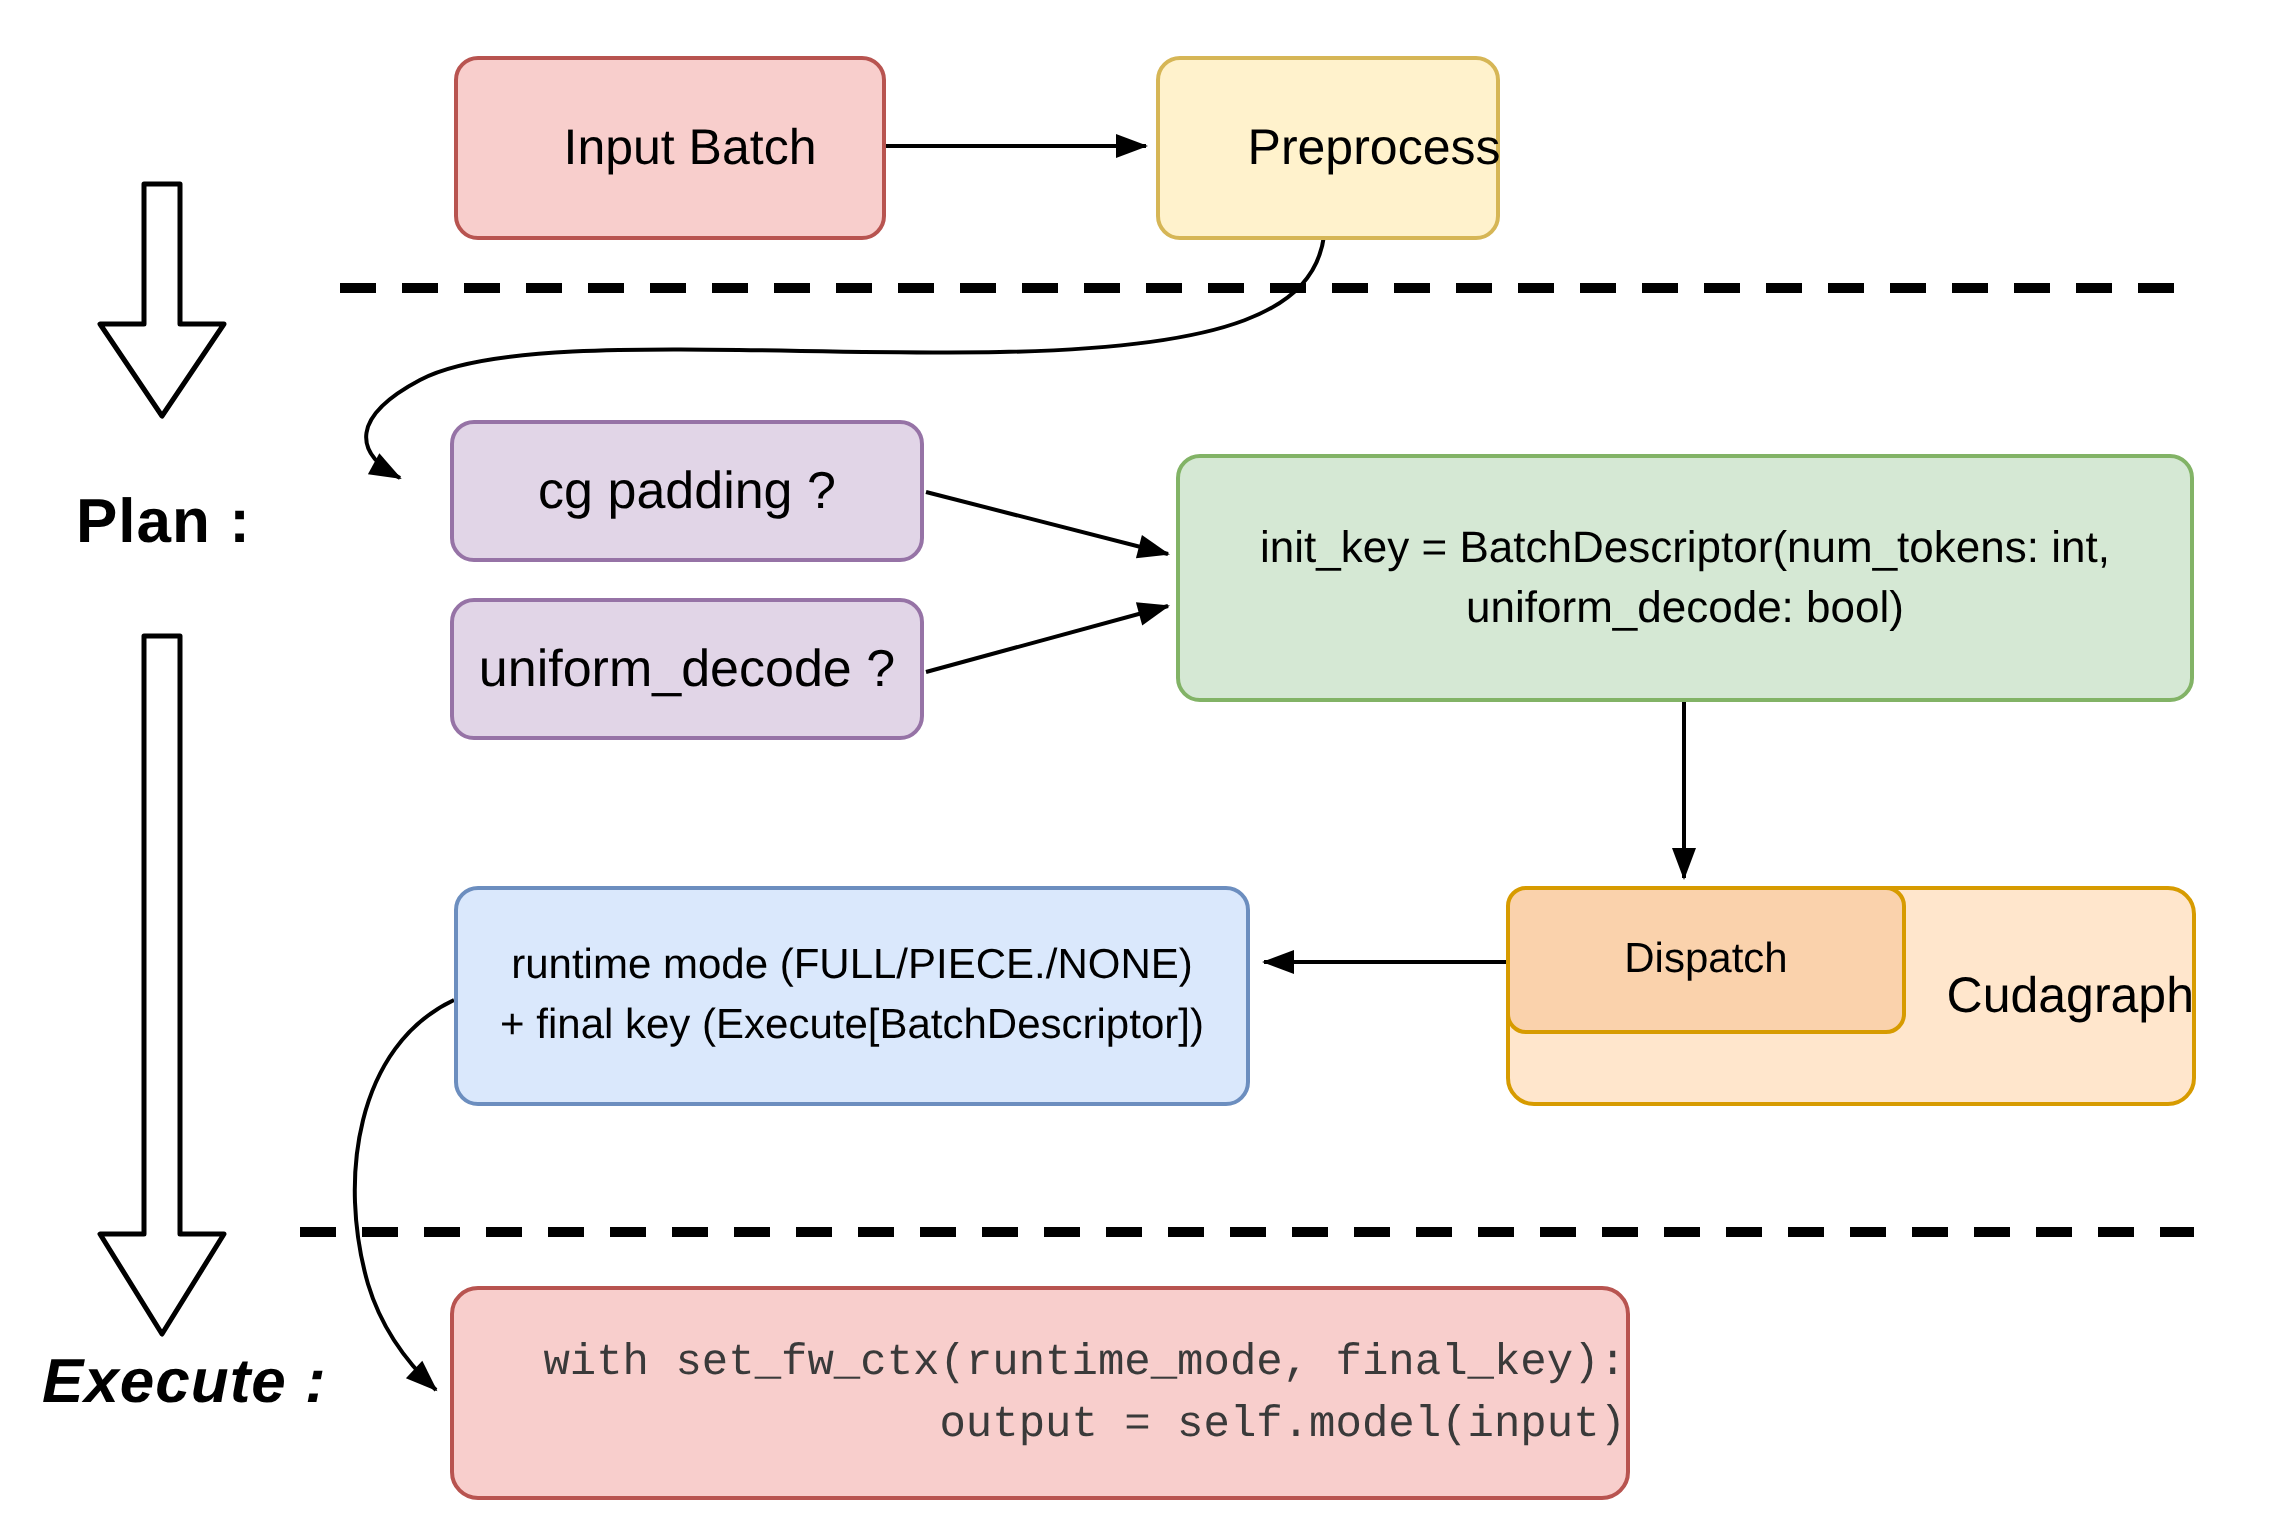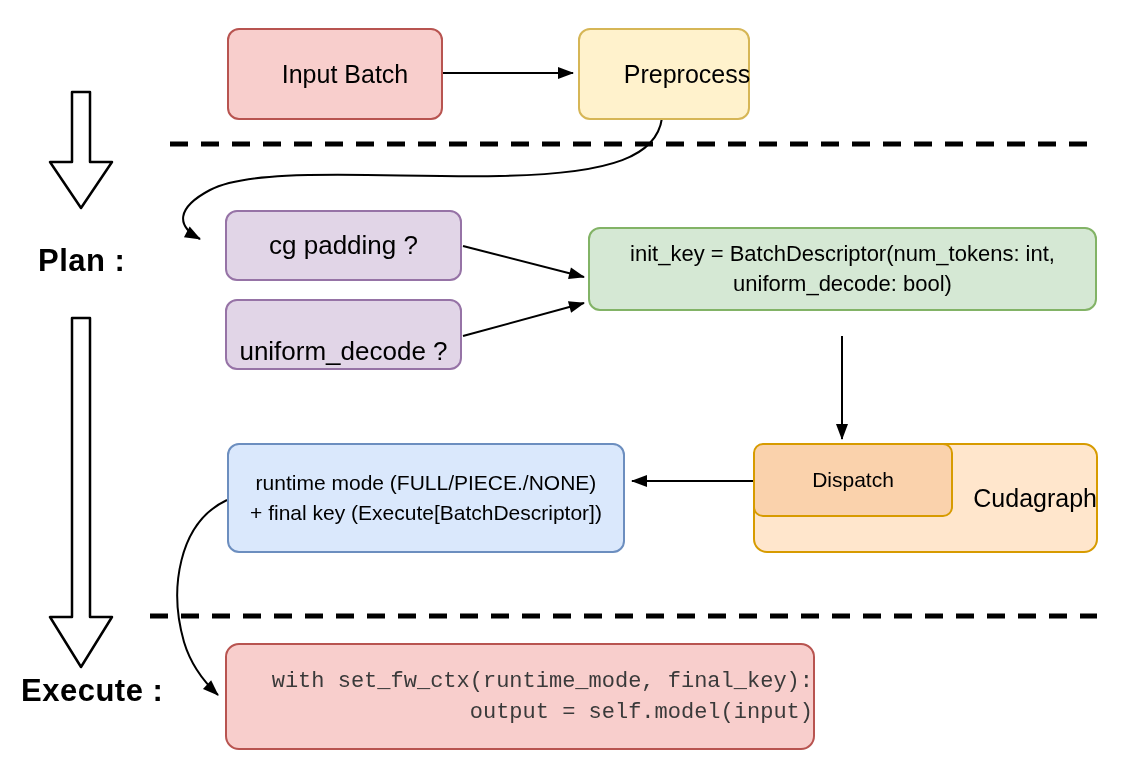--- a/index.html
+++ b/index.html
@@ -11,22 +11,22 @@
     position:absolute;font-weight:bold;font-size:31px;letter-spacing:0.5px;white-space:nowrap;
   }
   .node{
     position:absolute;display:flex;flex-direction:column;align-items:center;justify-content:center;
     border:2px solid #000;border-radius:12px;text-align:center;box-sizing:border-box;line-height:1.32;
   }
   .node span{white-space:nowrap;}
   #node-input-batch   {left:227px;top:28px;width:216px;height:92px;font-size:25px;padding-left:20px;}
   #node-preprocess    {left:578px;top:28px;width:172px;height:92px;font-size:25px;}
   #node-cg-padding    {left:225px;top:210px;width:237px;height:71px;font-size:26px;}
-  #node-uniform-decode{left:225px;top:299px;width:237px;height:71px;font-size:26px;justify-content:flex-end;}
-  #node-init-key      {left:588px;top:227px;width:509px;height:84px;font-size:22px;line-height:30px;}
+  #node-uniform-decode{left:225px;top:299px;width:237px;height:71px;font-size:26px;}
+  #node-init-key      {left:588px;top:227px;width:509px;height:124px;font-size:22px;line-height:30px;}
   #node-cudagraph     {left:753px;top:443px;width:345px;height:110px;border-radius:14px;}
   #node-dispatch      {left:753px;top:443px;width:200px;height:74px;font-size:21px;border-radius:10px;}
   #cudagraph-label    {position:absolute;left:933px;top:443px;width:164px;height:110px;display:flex;
                        flex-direction:column;align-items:flex-end;justify-content:center;
                        font-size:25px;line-height:33px;}
   #node-runtime-mode  {left:227px;top:443px;width:398px;height:110px;font-size:21px;line-height:30px;}
   #node-execute-code  {left:225px;top:643px;width:590px;height:107px;border-radius:14px;
                        font-family:"Liberation Mono",monospace;font-size:22px;line-height:31px;
                        color:#3a3a3a;align-items:flex-end;padding-left:4px;}
   #node-execute-code span{white-space:pre;}
@@ -54,21 +54,21 @@
     <line x1="463" y1="246" x2="584" y2="277" stroke="#000" stroke-width="2" marker-end="url(#arrow)"></line>
     <line x1="463" y1="336" x2="584" y2="303" stroke="#000" stroke-width="2" marker-end="url(#arrow)"></line>
     <line x1="842" y1="336" x2="842" y2="439" stroke="#000" stroke-width="2" marker-end="url(#arrow)"></line>
     <line x1="753" y1="481" x2="632" y2="481" stroke="#000" stroke-width="2" marker-end="url(#arrow)"></line>
 
     <path d="M662,118 C657,155 615,174 500,176 C385,178 255,166 210,190 C176,208 176,226 200,239" fill="none" stroke="#000" stroke-width="2" marker-end="url(#arrow)"></path>
     <path d="M227,500 C178,523 169,590 184,642 C190,662 202,680 218,695" fill="none" stroke="#000" stroke-width="2" marker-end="url(#arrow)"></path>
   </svg>
 
   <div class="stage-label" style="left:38px;top:243px;">Plan :</div>
-  <div class="stage-label" style="left:21px;top:673px;">Execute :</div>
+  <div class="stage-label" style="left:21px;top:673px;font-style:italic;">Execute :</div>
 
   <div class="node" id="node-input-batch" style="background: rgb(248, 206, 204); border-color: rgb(184, 84, 80);">
     <span>Input Batch</span>
   </div>
 
   <div class="node" id="node-preprocess" style="background: rgb(255, 242, 204); border-color: rgb(214, 182, 86); padding-left: 46px;">
     <span>Preprocess</span>
   </div>
 
   <div class="node" id="node-cg-padding" style="background: rgb(225, 213, 231); border-color: rgb(150, 115, 166); text-align: center;">

